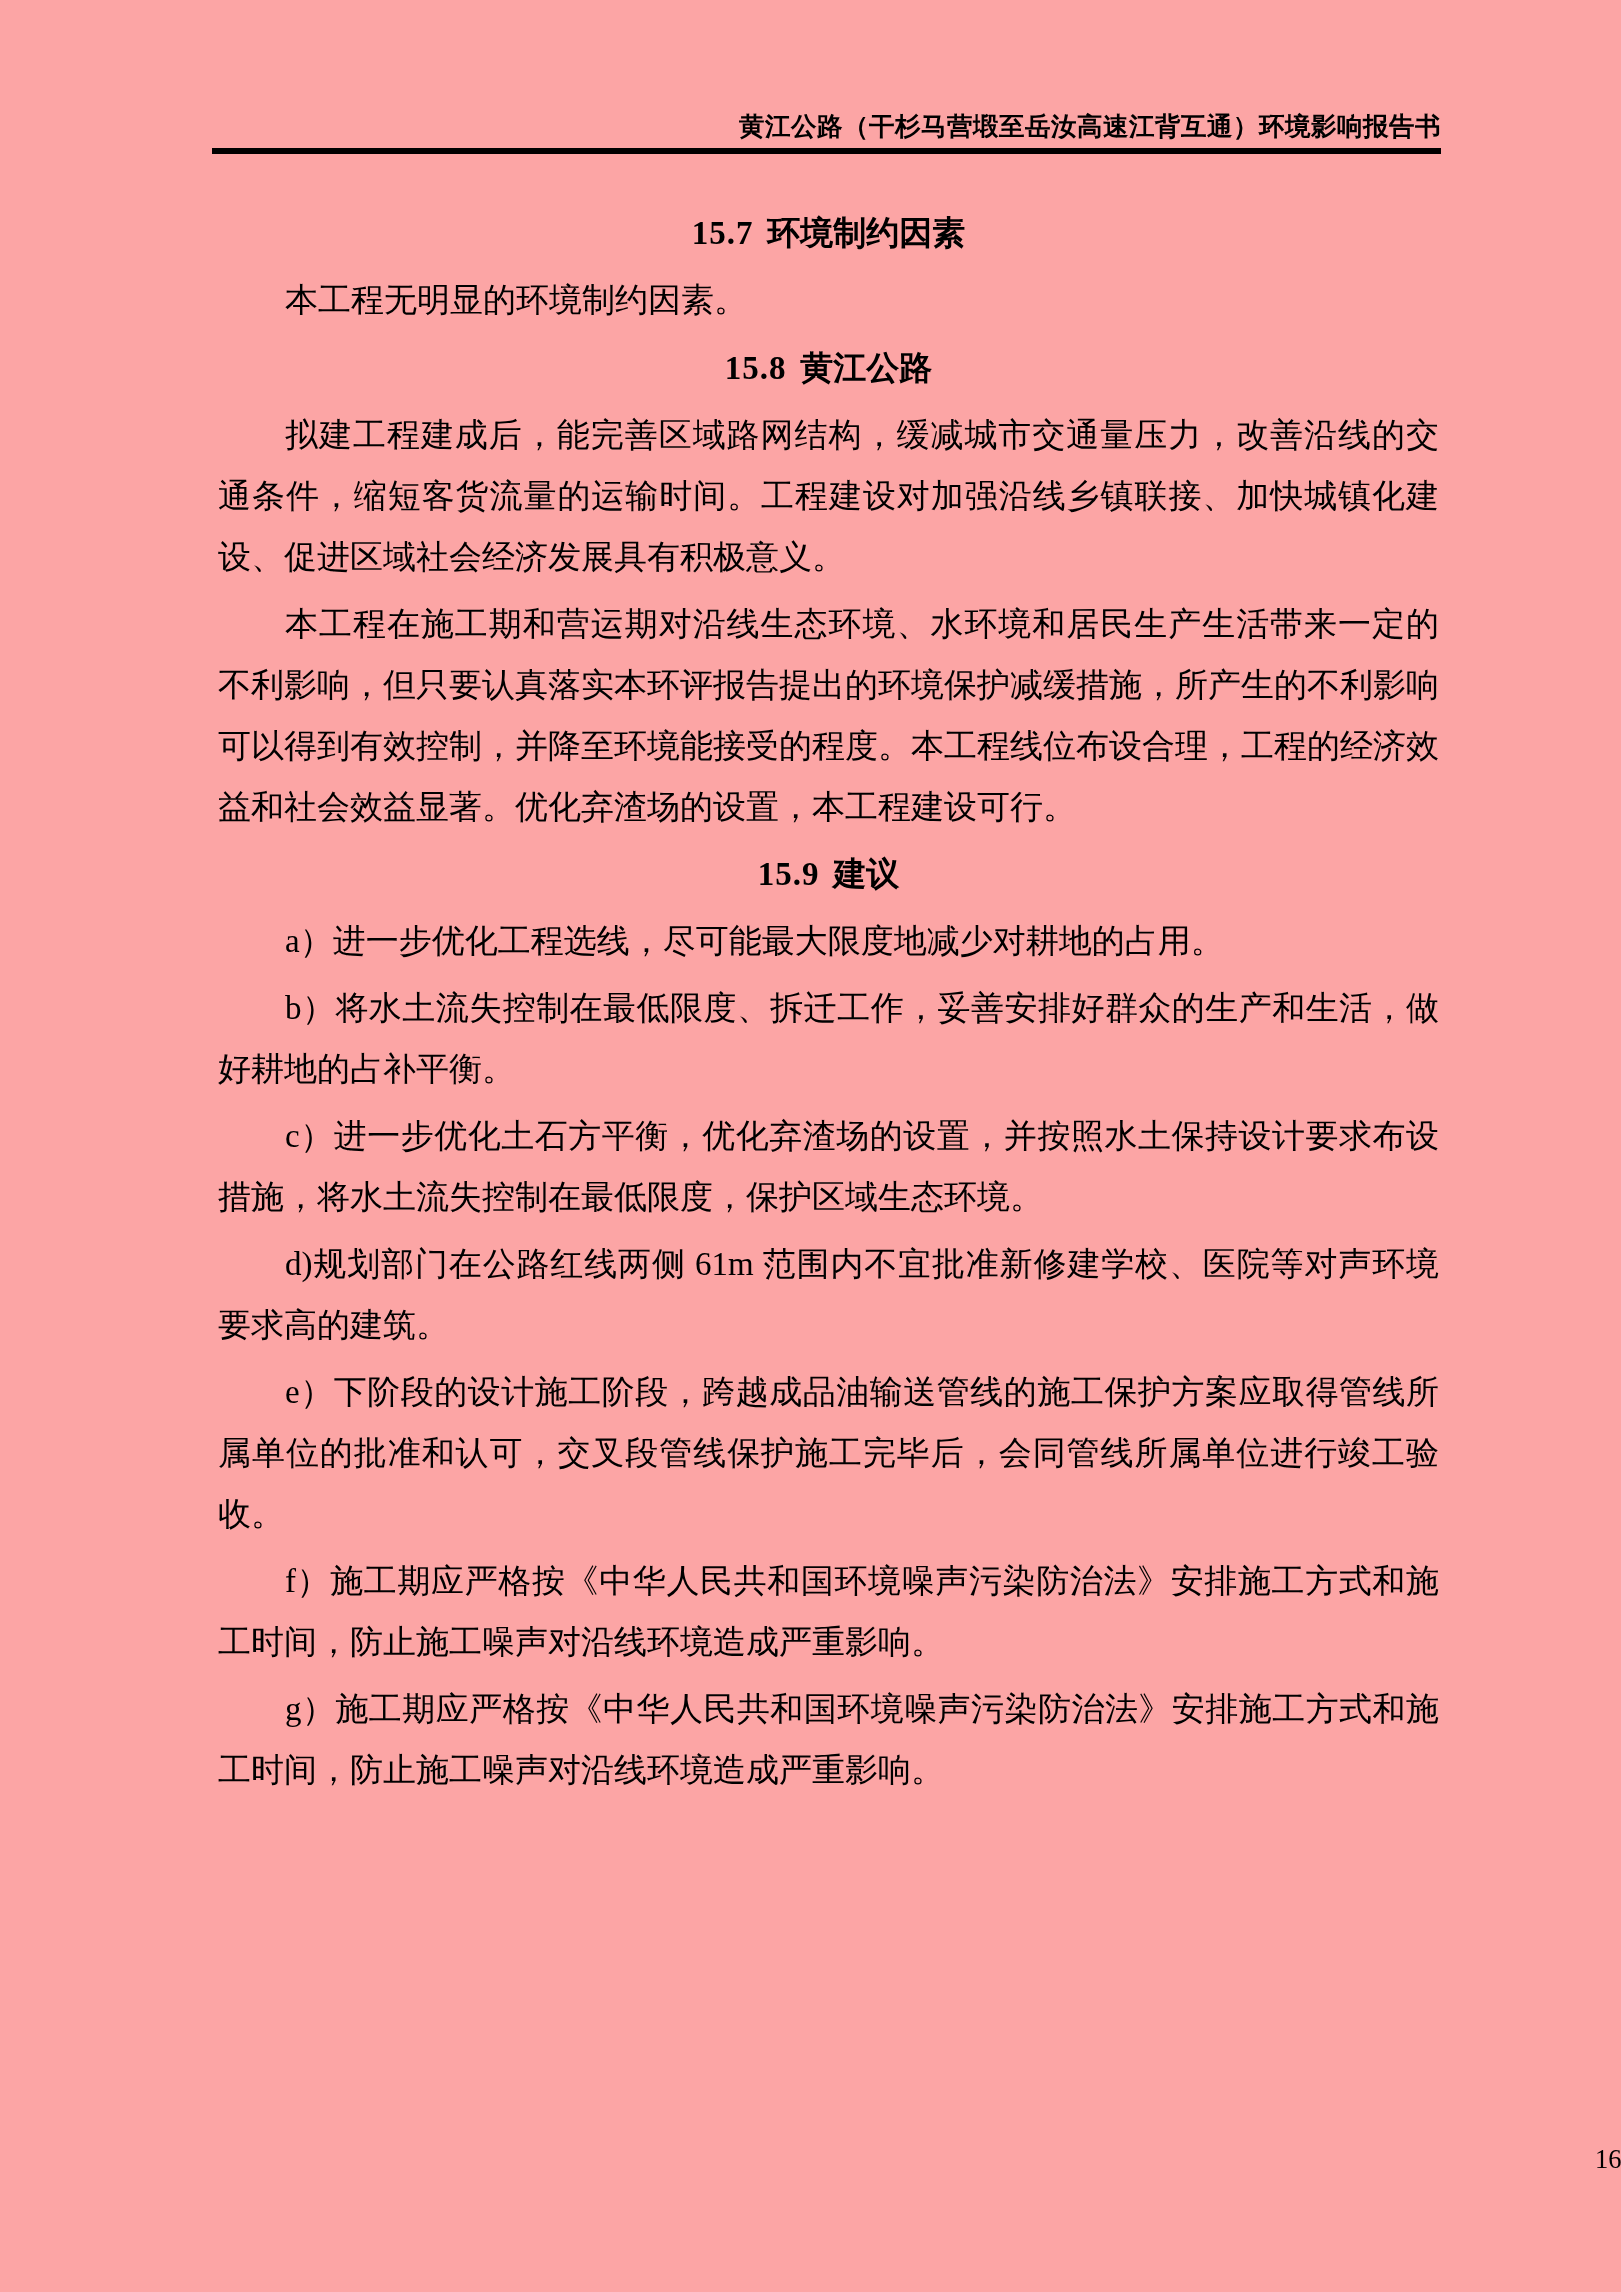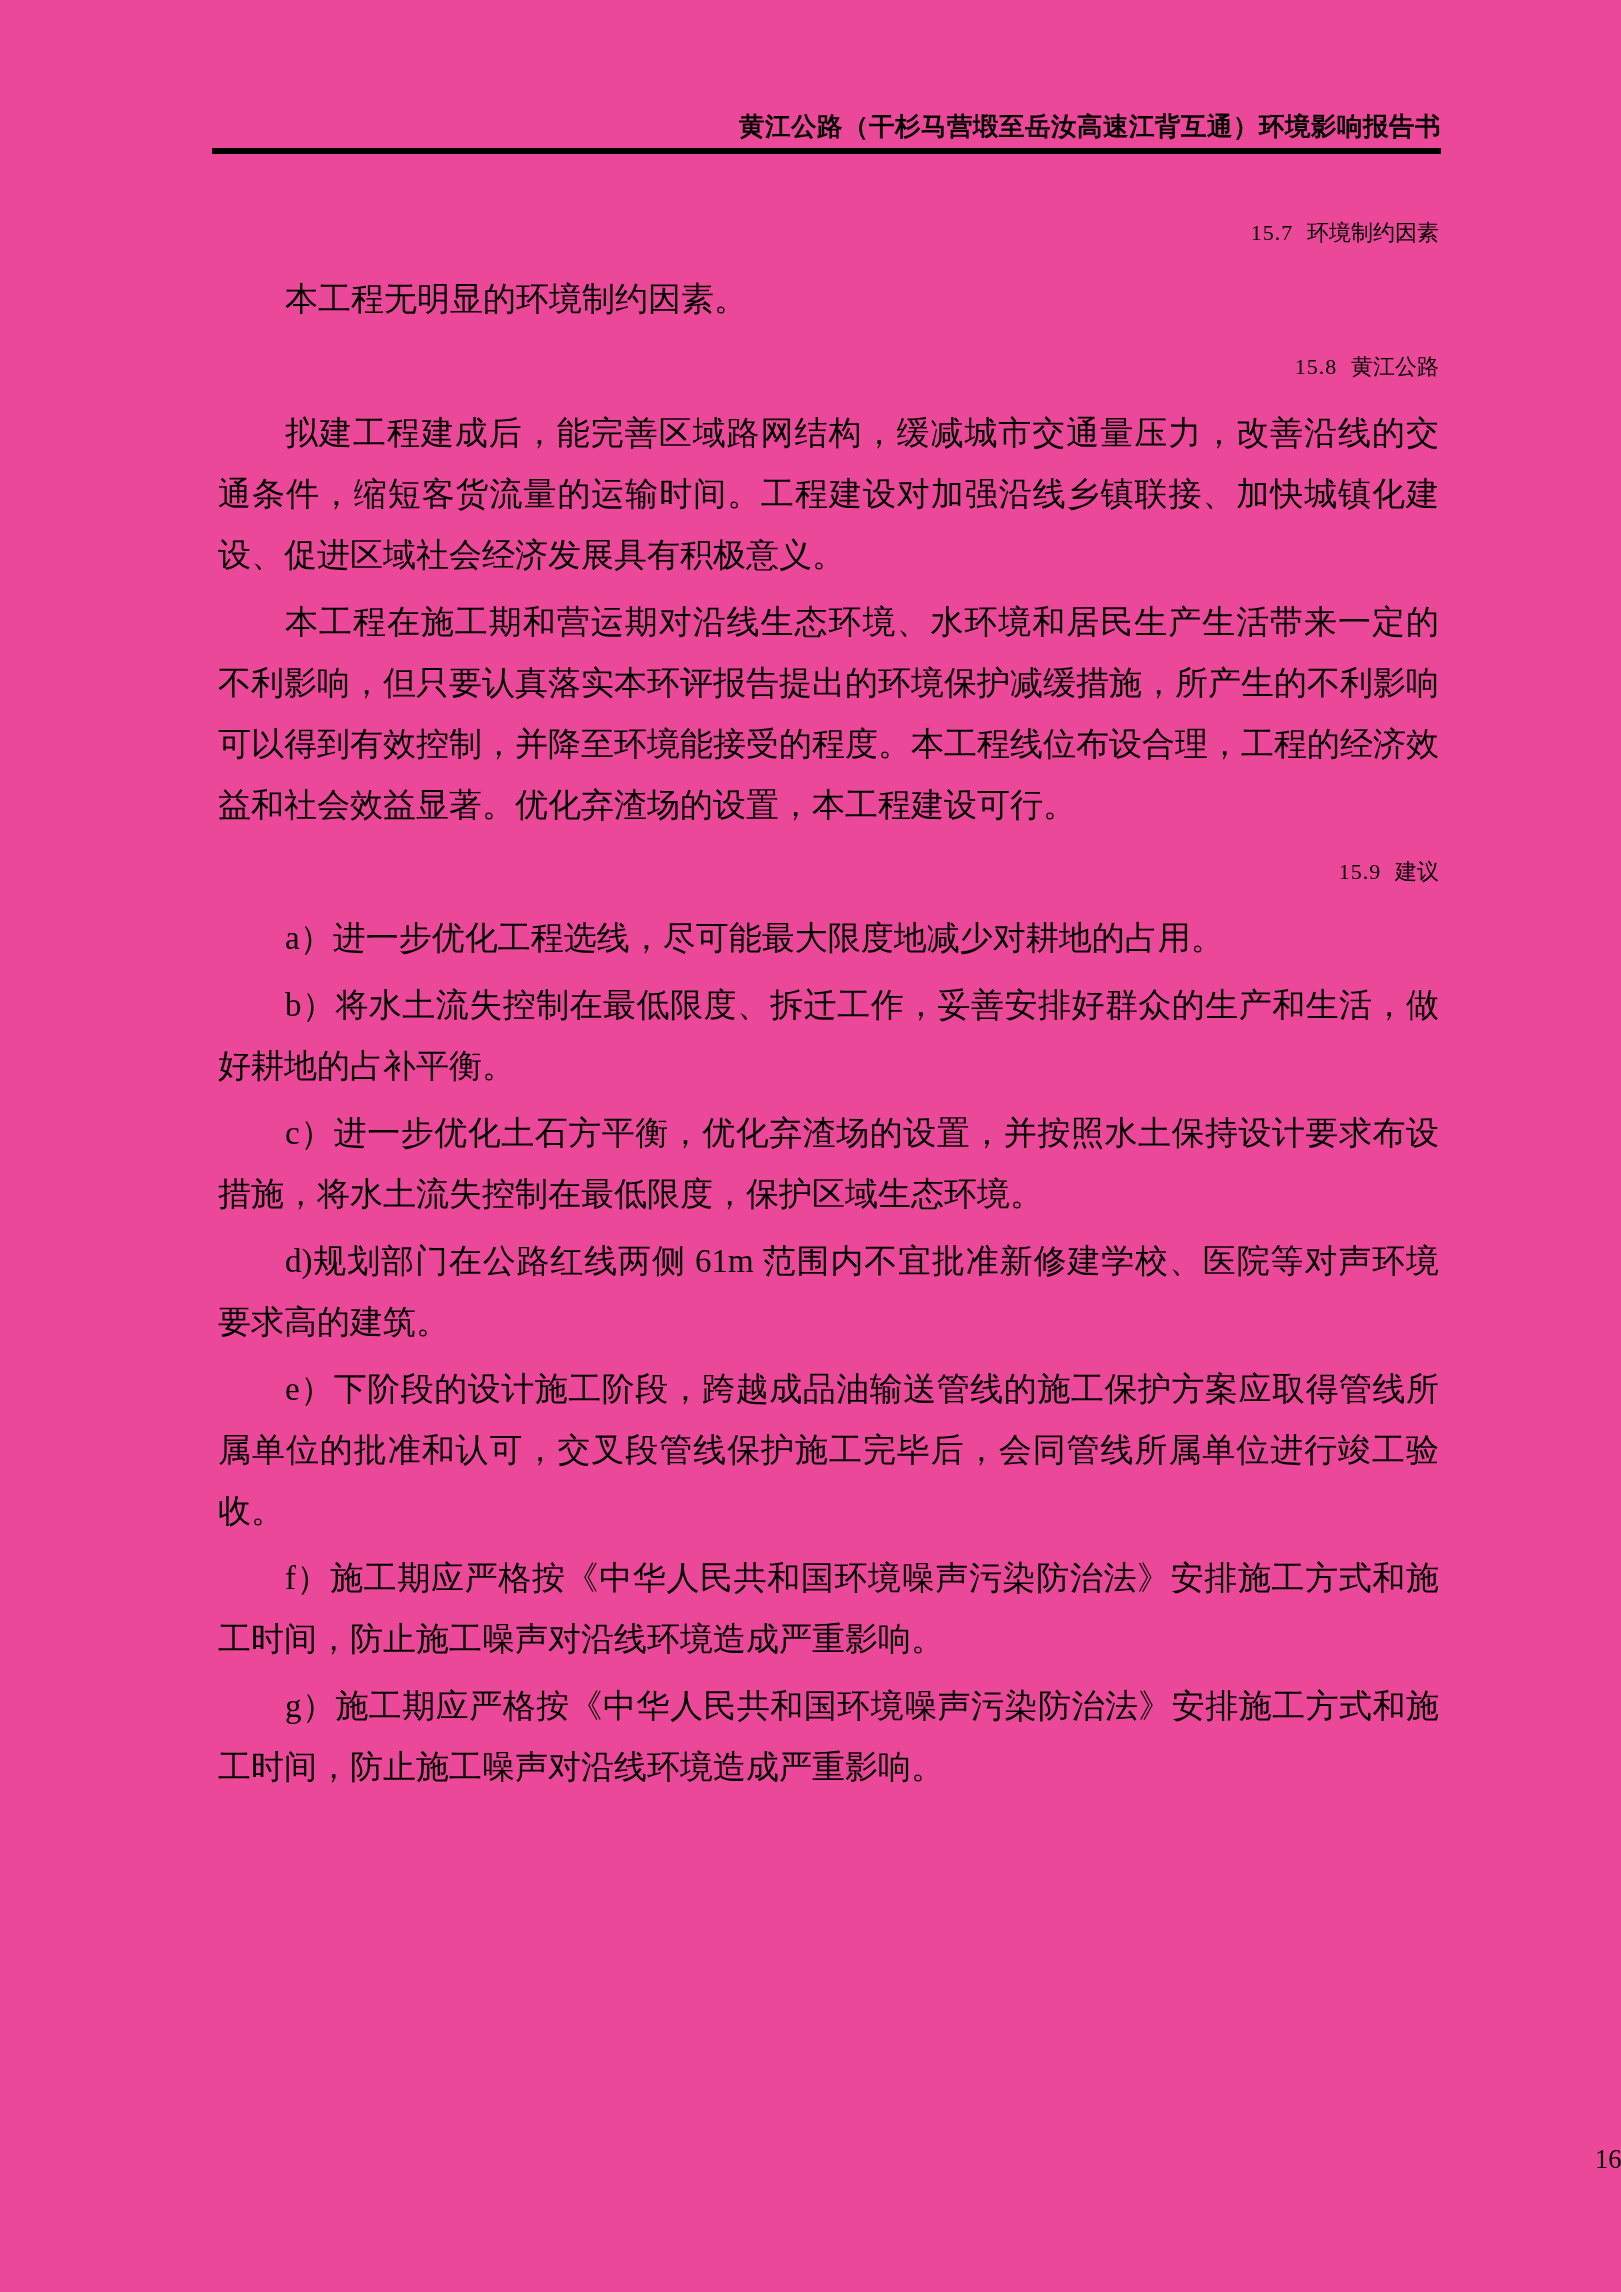--- a/index.html
+++ b/index.html
@@ -1,20 +1,20 @@
 <!DOCTYPE html>
 <html><head>
 <meta charset="utf-8">
 <style>
   html,body{margin:0;padding:0;background:#ffffff;}
   .page{
     position:relative;
     width:1621px;
     height:2293px;
-    background:#ec4899;
+    background:#fca5a5;
     color:#000000;
     font-family:"Liberation Serif","DejaVu Serif",serif;
     overflow:hidden;
   }
   .header-title{
     position:absolute;
     top:110px;
     left:212px;
     width:1229px;
     text-align:right;
@@ -37,24 +37,24 @@
     left:218px;
     width:1221px;
     font-size:33px;
     line-height:61px;
     text-align:justify;
   }
   .content section{margin:0;padding:0;}
   .section-heading{
     margin:5.9px 0 0 0;
     padding:0;
-    font-size:22px;
+    font-size:33px;
     line-height:61px;
-    font-weight:normal;
-    text-align:right;
+    font-weight:bold;
+    text-align:center;
   }
   .content section:first-child .section-heading{margin-top:0;}
   .sec-num{
     font-family:"Liberation Serif","DejaVu Serif",serif;
     letter-spacing:1px;
   }
   .sec-title{
     font-family:"Liberation Sans","DejaVu Sans",sans-serif;
     margin-left:13.7px;
   }

